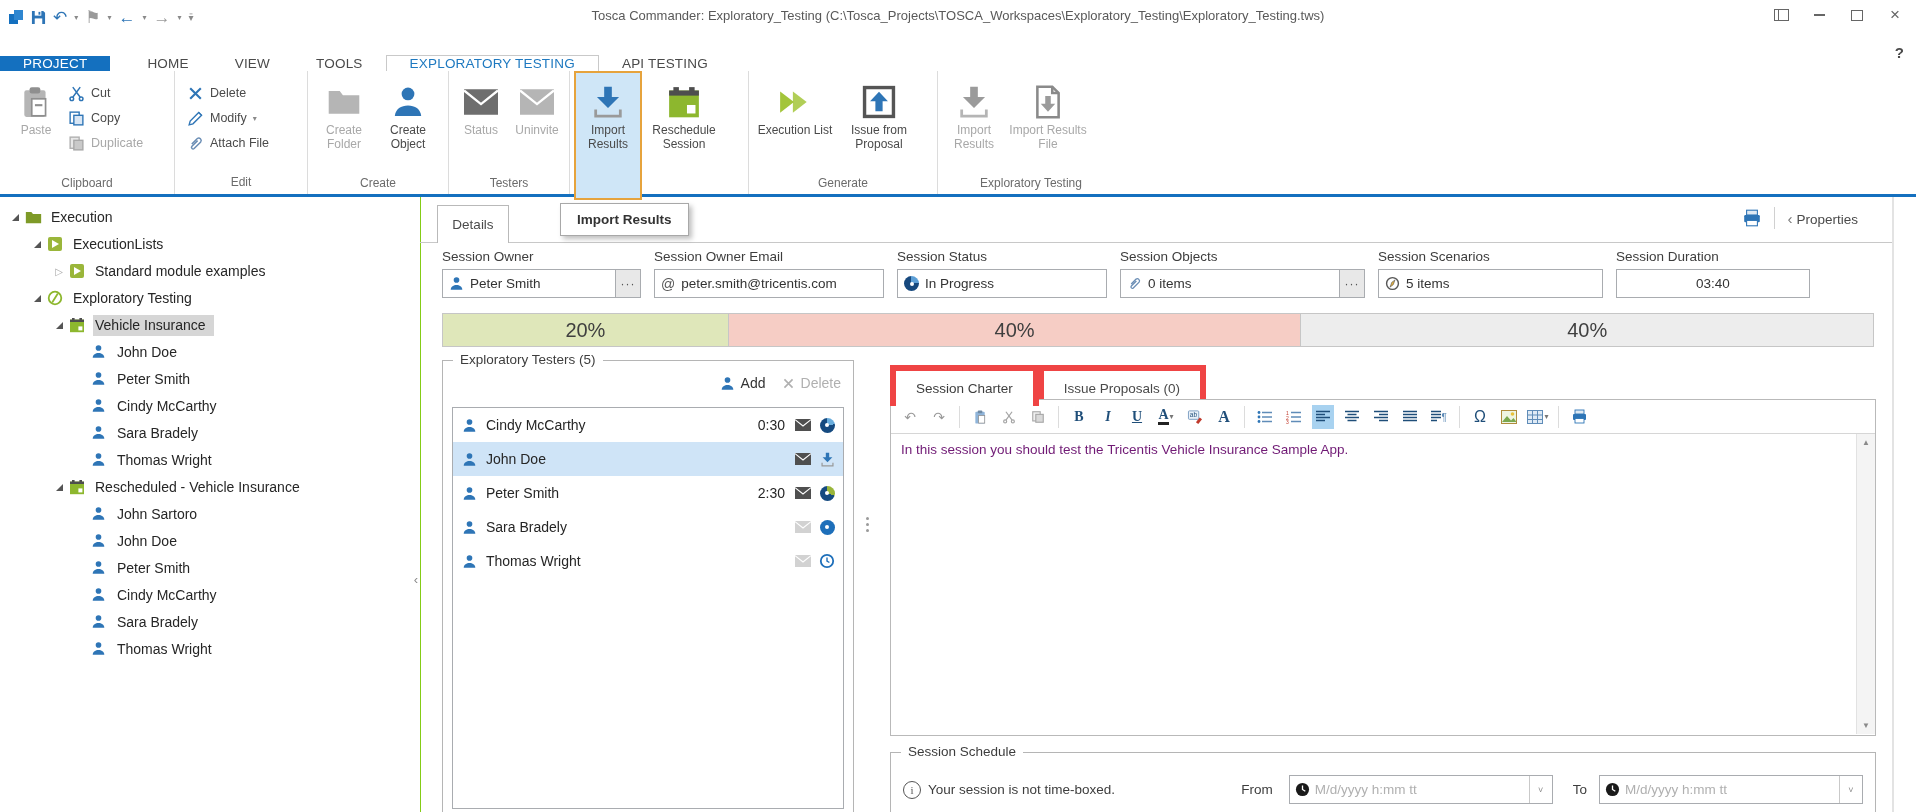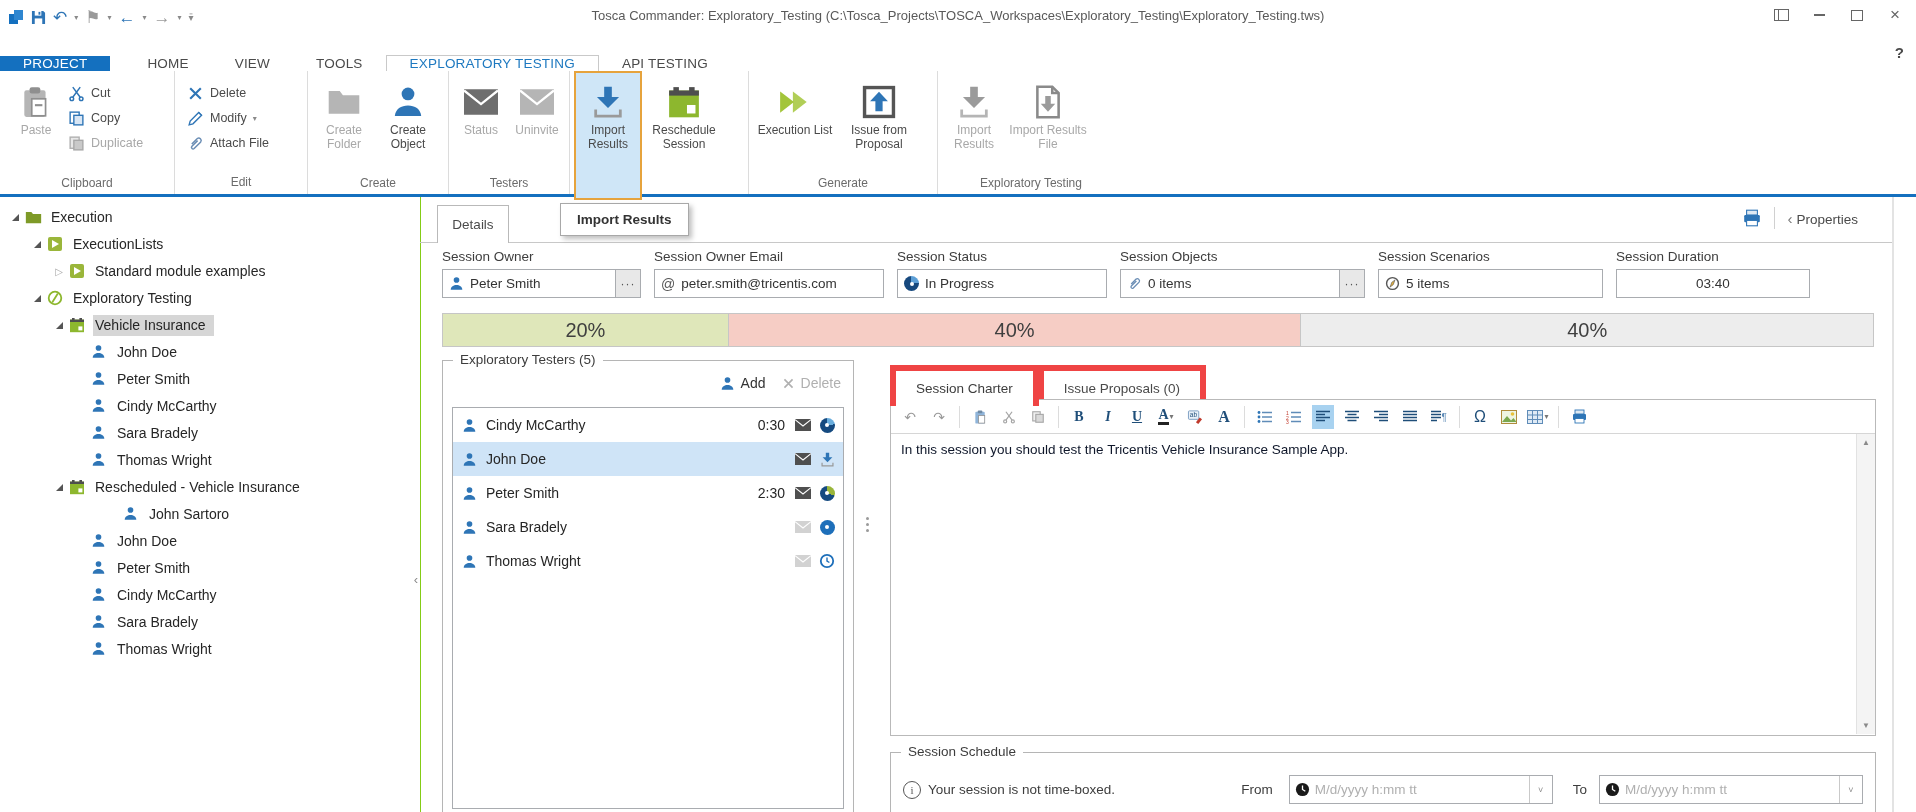--- a/index.html
+++ b/index.html
@@ -129,21 +129,21 @@
   .tbi{width:22px;height:24px;display:flex;align-items:center;justify-content:center;font-size:14px;color:#1f4e79}
   .tbi.on{background:#a8d2f0}
   .tbi.grayi{color:#9a9a9a}
   .tbsep{width:1px;height:22px;background:#dcdcdc;margin:0 2px}
   .tbB{font-weight:bold;font-family:"Liberation Serif",serif}
   .tbI{font-style:italic;font-family:"Liberation Serif",serif;font-weight:bold}
   .tbU{text-decoration:underline;font-family:"Liberation Serif",serif;font-weight:bold}
   .tbA{font-family:"Liberation Serif",serif;font-weight:bold;border-bottom:3px solid #222;line-height:1}
   .tbdd{font-size:8px;color:#777;margin-left:1px}
   .ebody{position:relative;height:300px}
-  .etext{position:absolute;left:10px;top:8px;right:30px;font-size:13.5px;color:#0f172a}
+  .etext{position:absolute;left:10px;top:8px;right:30px;font-size:13.5px;color:#701a75}
   .escroll{position:absolute;right:0;top:0;width:18px;height:300px;background:#f4f4f4;border-left:1px solid #e2e2e2}
   .sarr{position:absolute;left:0;width:18px;height:17px;display:flex;align-items:center;justify-content:center;font-size:8px;color:#8a8a8a;background:#f4f4f4}
   .sarr.dn{bottom:0}
   
   #schedbox{left:0;top:555px;width:984px;height:90px;background:#fff}
   .schedrow{position:absolute;left:12px;right:12px;top:22px;display:flex;align-items:center;font-size:13.5px;color:#3d3d3d}
   .note{display:flex;align-items:center;gap:7px}
   .info-ic{width:16px;height:16px;border:1px solid #555;border-radius:50%;display:flex;align-items:center;justify-content:center;
            font-size:11px;color:#555;font-family:"Liberation Serif",serif}
   .dt-wrap{display:flex;align-items:center;gap:8px}
@@ -538,21 +538,21 @@
             <svg width="16" height="16" viewBox="0 0 16 16">
               <rect x="1" y="2.6" width="14" height="12.6" fill="#8db72e"></rect>
               <rect x="1" y="2.6" width="14" height="2.4" fill="#4e4e4e"></rect>
               <rect x="3" y="1" width="2.6" height="3.4" fill="#4e4e4e"></rect>
               <rect x="10.4" y="1" width="2.6" height="3.4" fill="#4e4e4e"></rect>
               <rect x="9.4" y="9.4" width="4" height="4" fill="#fff"></rect>
             </svg>
           </span>
           <span class="tlabel">Rescheduled - Vehicle Insurance</span>
         </div>
-        <div class="trow" style="padding-left: 106px;">
+        <div class="trow" style="padding-left: 74px;">
           <span class="texp"></span>
           <span class="ticon">
             <svg width="15" height="15" viewBox="0 0 16 16" fill="#2e75b6">
               <circle cx="8" cy="4.2" r="3"></circle>
               <path d="M1.8 14.6c.3-3.4 3-5 6.2-5s5.9 1.6 6.2 5z"></path>
             </svg>
           </span>
           <span class="tlabel">John Sartoro</span>
         </div>
         <div class="trow" style="padding-left: 74px;">

